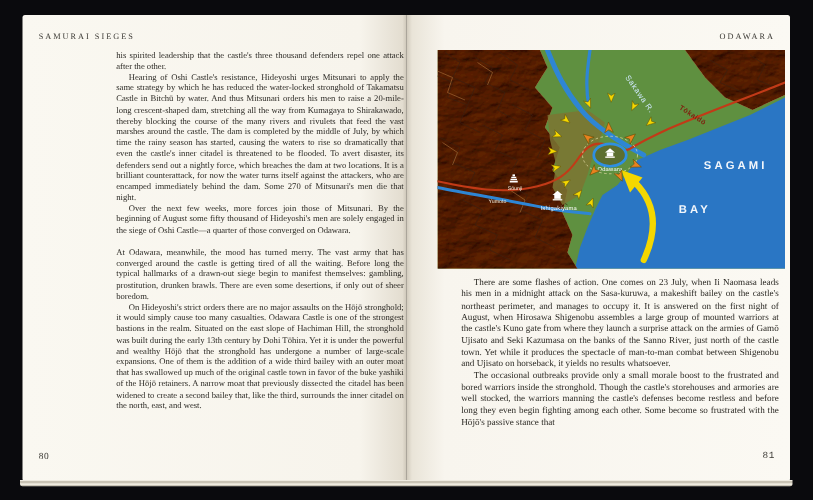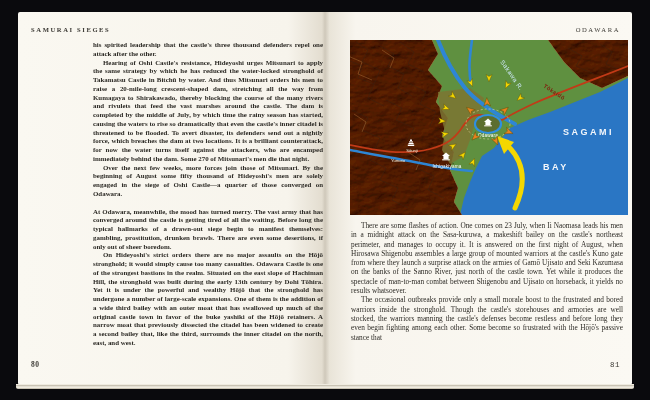--- a/index.html
+++ b/index.html
@@ -6,21 +6,21 @@
   body{
     width:650px;height:400px;overflow:hidden;position:relative;
     background:#0a0a0d;
     font-family:"Liberation Serif", serif;
   }
   .spread{position:absolute;left:18px;top:12px;width:614px;height:373px;display:flex;}
   .page{
     position:relative;background:#faf8f1;width:307px;height:373px;
   }
   .page.left{border-radius:2px 0 0 2px;
-    background:linear-gradient(to right,#faf8f1 0%,#f7f4ec 88%,#e3ddd0 99%,#cfc8ba 100%);font-weight:bold;}
+    background:linear-gradient(to right,#faf8f1 0%,#f7f4ec 88%,#e3ddd0 99%,#cfc8ba 100%);}
   .page.right{border-radius:0 2px 2px 0;
     background:linear-gradient(to right,#cfc8ba 0%,#e9e4d8 1.5%,#f8f5ee 10%,#fbf9f3 100%);}
   .page-stack{
     position:absolute;left:16px;top:384px;width:618px;height:5px;
     background:repeating-linear-gradient(to bottom,#efebe0 0 1px,#c9c3b4 1px 2px,#e4dfd2 2px 3px);
     border-radius:0 0 2px 2px;
   }
   .running-head{
     position:absolute;top:14px;font-size:6.6px;letter-spacing:1.6px;
     color:#3c3a35;font-family:"Liberation Serif",serif;
@@ -32,21 +32,21 @@
   }
   .page.left .folio{left:13px;}
   .page.right .folio{right:12px;font-family:Liberation Mono, monospace;}
   .textcol{position:absolute;color:#2c2a25;}
   .page.left .textcol{left:75px;top:29px;width:230px;}
   .page.right .textcol{left:26px;top:209px;width:272px;}
   .textcol p{
     margin:0;text-align:justify;
     font-size:6.9px;line-height:8.75px;
   }
-  .page.right .textcol p{font-size:7.3px;line-height:9.3px;}
+  .page.right .textcol p{font-size:7.3px;line-height:9.3px;margin-left:18px;}
   .textcol p.indent{text-indent:10px;}
   .textcol p.section{margin-top:9px;}
   .mapbox{position:absolute;left:25px;top:28px;width:278px;height:175px;}
   svg{display:block;}
   .map-label-sea{
     font-family:"Liberation Sans",sans-serif;fill:#f2f6fb;font-size:9px;
     letter-spacing:2.5px;font-weight:bold;
   }
   .map-label-river{font-family:"Liberation Sans",sans-serif;fill:#cfe8fb;font-size:6.2px;letter-spacing:.6px;}
   .map-label-road{font-family:"Liberation Sans",sans-serif;fill:#7e2410;font-size:5.6px;letter-spacing:.4px;font-weight:bold;}

